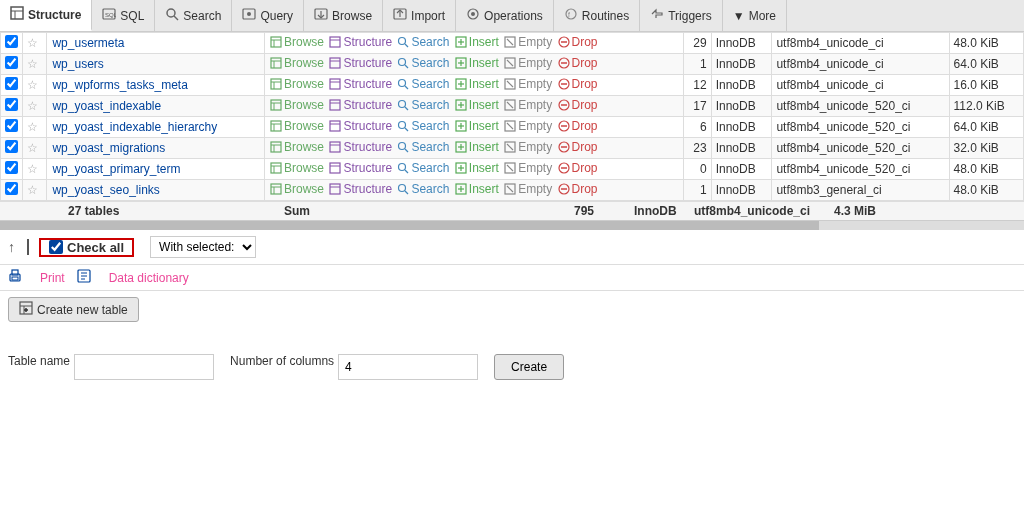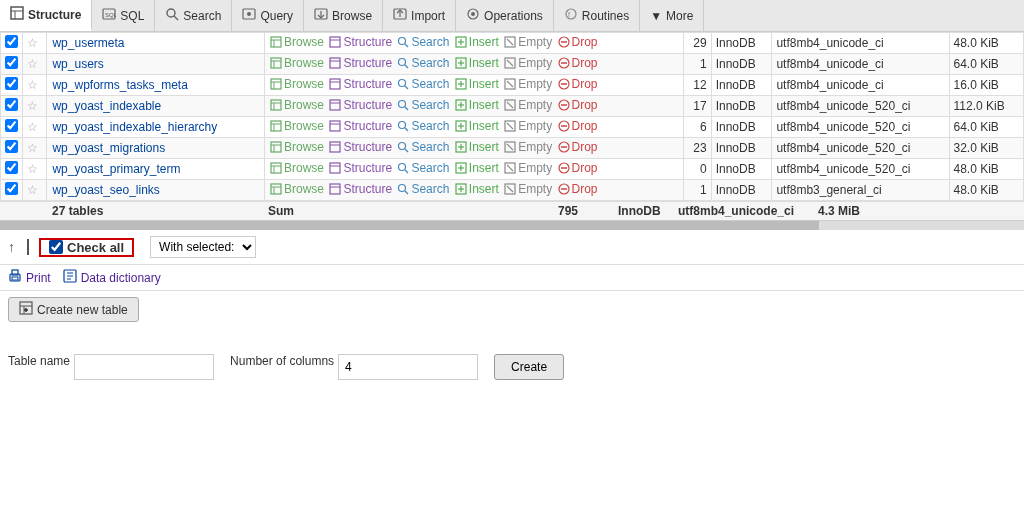--- a/index.html
+++ b/index.html
@@ -81,21 +81,21 @@
       display: inline-flex;
       align-items: center;
       gap: 2px;
       margin: 0 1px;
     }
 
     .num-cell { text-align: right; }
 
     .summary-row {
       display: flex;
-      padding: 2px 8px;
+      padding: 2px 24px;
       background: #f5f5f5;
       border-top: 1px solid #ddd;
       font-weight: bold;
       font-size: 12px;
       color: #333;
     }
 
     
     .scroll-bar {
       height: 10px;
@@ -149,26 +149,26 @@
 
     
     .print-row {
       display: flex;
       align-items: center;
       gap: 12px;
       padding: 4px 8px;
       border-bottom: 1px solid #ddd;
     }
     .print-link, .dict-link {
-      color: #4c1d95;
+      color: #ec4899;
       text-decoration: none;
       font-size: 12px;
       display: flex;
       align-items: center;
-      gap: 4px;
+      gap: 18px;
     }
 
     
     .create-table-section {
       padding: 6px 8px;
     }
     .create-table-btn {
       display: inline-flex;
       align-items: center;
       gap: 4px;
@@ -291,20 +291,28 @@
     <span>Operations</span>
   </div>
   <div class="nav-tab">
     <span>
       <svg width="14" height="14" viewBox="0 0 14 14">
           <rect x="2" y="2" width="10" height="10" rx="5" fill="none" stroke="#888" stroke-width="1.2"></rect>
           <text x="4" y="10" font-size="7" fill="#888">f</text>
         </svg>
     </span>
     <span>Routines</span>
+  </div>
+  <div class="nav-tab">
+    <span>
+      <svg width="14" height="14" viewBox="0 0 14 14">
+          <polyline points="2,7 6,3 6,6 12,6 12,8 6,8 6,11" fill="none" stroke="#666" stroke-width="1.2"></polyline>
+        </svg>
+    </span>
+    <span>Triggers</span>
   </div>
   <div class="nav-tab">
     <span>▼</span>
     <span>More</span>
   </div>
 </div>
 
 <div class="main-content">
 
   <div class="table-container">

